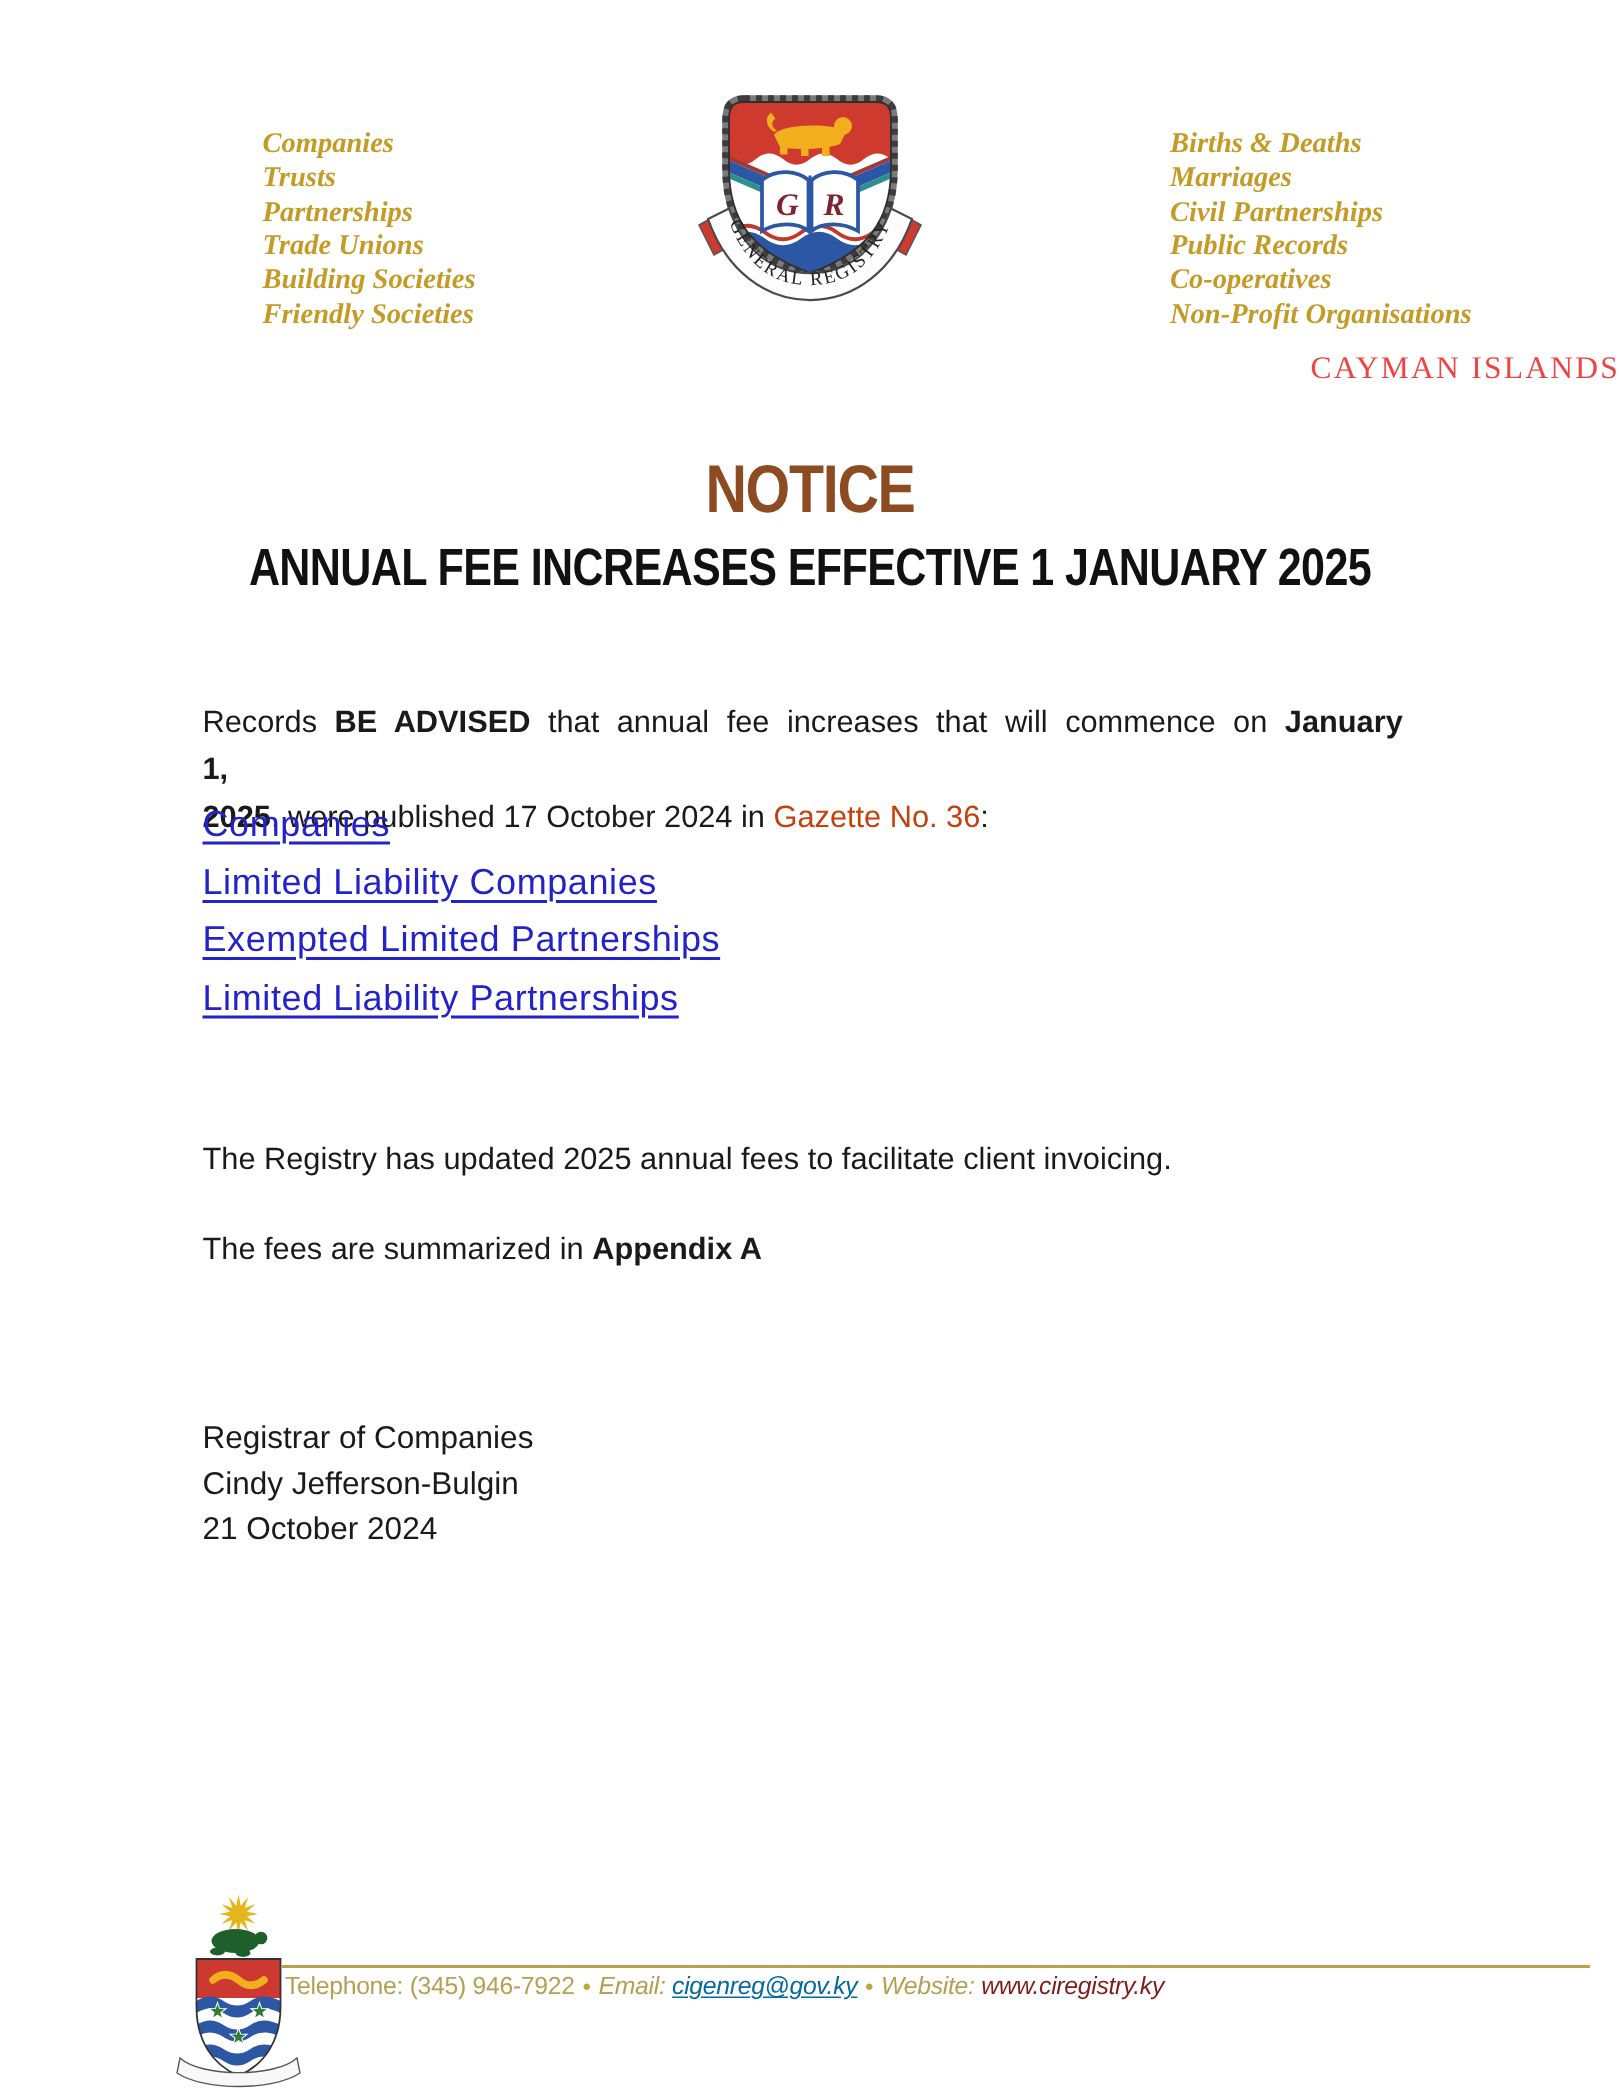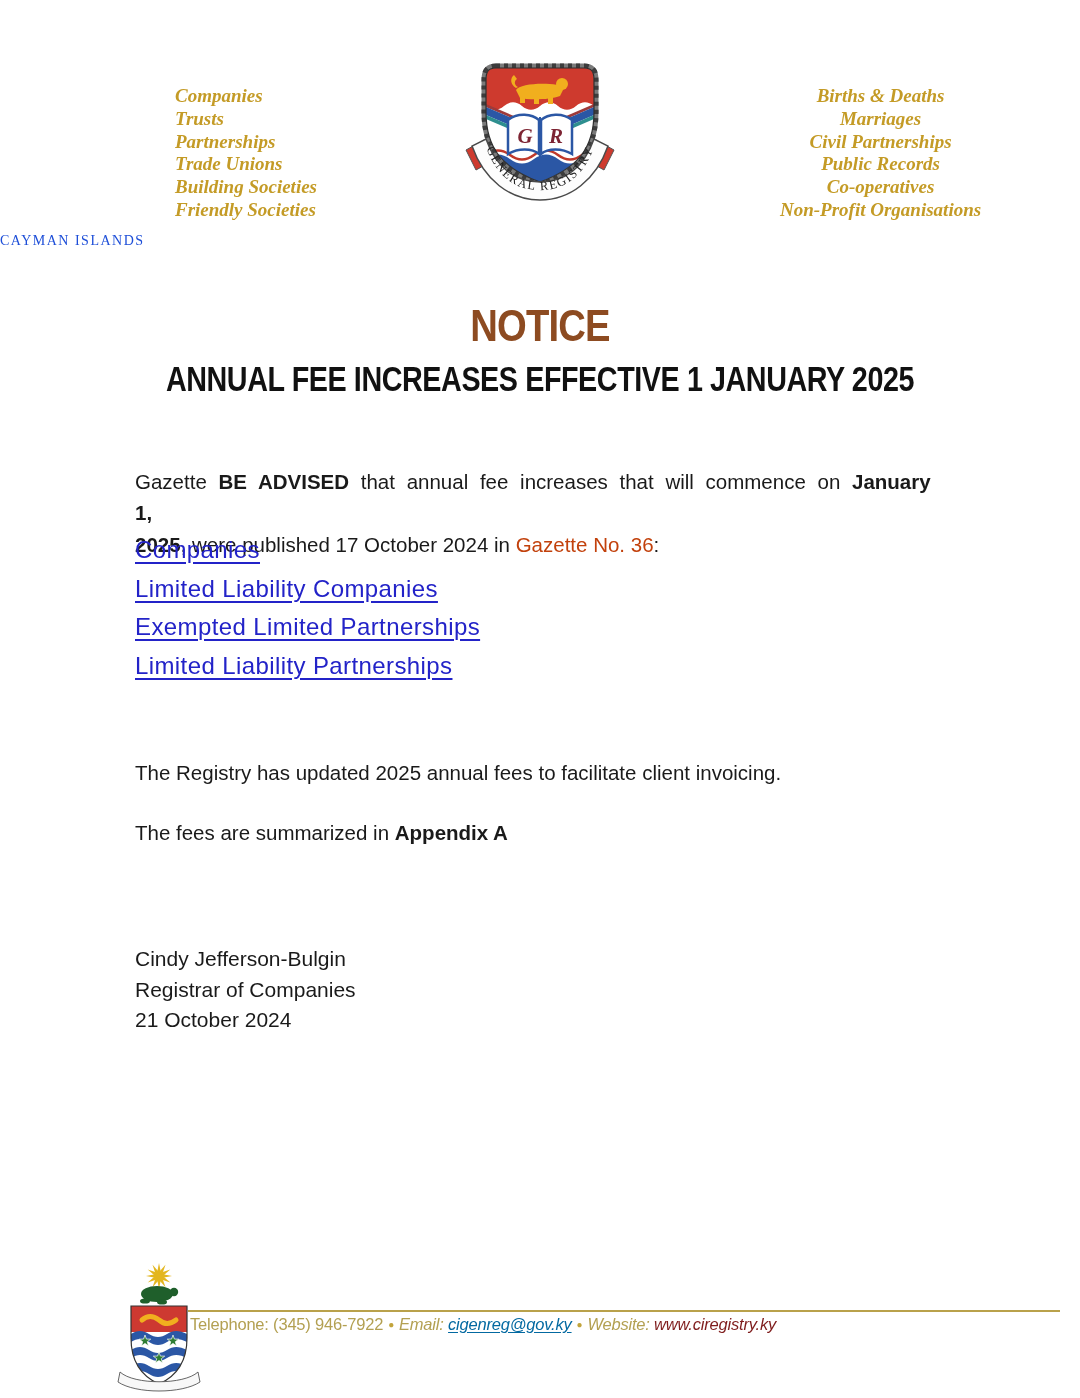--- a/index.html
+++ b/index.html
@@ -4,25 +4,25 @@
 <style>
   html,body{margin:0;padding:0;background:#ffffff;}
   .page{
     position:relative;width:1080px;height:1398px;margin:0 auto;background:#fff;
     font-family:"Liberation Sans",sans-serif;color:#1a1a1a;overflow:hidden;
   }
   
   .svc{position:absolute;top:85px;font-family:"Liberation Serif",serif;
        font-weight:bold;font-style:italic;font-size:19px;line-height:22.8px;color:#C49B26;}
   .svc-left{left:175px;}
-  .svc-right{left:780px;text-align:center;}
+  .svc-right{left:780px;}
   
   .logo{position:absolute;left:462px;top:60px;}
-  .logo-caption{position:absolute;left:0;top:233px;width:100%;text-align:left;
-       font-family:"Liberation Serif",serif;font-size:14px;color:#1d4ed8;letter-spacing:1.5px;}
+  .logo-caption{position:absolute;left:0;top:233px;width:100%;text-align:right;
+       font-family:"Liberation Serif",serif;font-size:21px;color:#ef4444;letter-spacing:1.5px;}
   
   .notice-title{position:absolute;left:0;top:300px;width:100%;text-align:center;
        font-size:45px;font-weight:bold;color:#8D4B21;transform:scaleX(.85);letter-spacing:-1px;}
   .notice-heading{position:absolute;left:0;top:359px;width:100%;text-align:center;white-space:nowrap;
        font-size:35px;font-weight:bold;color:#111;transform:scaleX(.82);letter-spacing:-0.5px;}
   
   .para{position:absolute;left:135px;width:815px;font-size:20.5px;line-height:31.5px;color:#1a1a1a;}
   .intro{top:445px;}
   .line1{word-spacing:6px;}
   b{font-weight:bold;}
@@ -121,39 +121,39 @@
       <textPath href="#bpath" startOffset="50%" text-anchor="middle">GENERAL REGISTRY</textPath>
     </text>
   </svg>
 
   <div class="logo-caption">CAYMAN ISLANDS</div>
 
   <div class="notice-title">NOTICE</div>
   <div class="notice-heading">ANNUAL FEE INCREASES EFFECTIVE 1 JANUARY 2025</div>
 
   <p class="para intro">
-    <span class="line1"><span>Gazette </span><b>BE ADVISED</b><span> that annual fee increases that will commence on </span><b>January 1,</b></span><br>
+    <span class="line1"><span>Records </span><b>BE ADVISED</b><span> that annual fee increases that will commence on </span><b>January 1,</b></span><br>
     <span><b>2025</b><span>, were published 17 October 2024 in </span><a class="doclink">Gazette No. 36</a><span>:</span></span>
   </p>
 
   <div class="links">
     <a class="lnk">Companies</a>
     <a class="lnk">Limited Liability Companies</a>
     <a class="lnk">Exempted Limited Partnerships</a>
     <a class="lnk">Limited Liability Partnerships</a>
   </div>
 
   <p class="para p-registry">The Registry has updated 2025 annual fees to facilitate client invoicing.</p>
   <p class="para p-fees">
     <span>The fees are summarized in </span><b>Appendix A</b>
   </p>
 
   <div class="signature">
+    <div>Registrar of Companies</div>
     <div>Cindy Jefferson-Bulgin</div>
-    <div>Registrar of Companies</div>
     <div>21 October 2024</div>
   </div>
 
   <svg class="crest" width="94" height="132" viewBox="0 0 94 132">
     <defs>
       <clipPath id="cshield">
         <path d="M19,44 H75 V76 C75,98 65,114 47,122 C29,114 19,98 19,76 Z"></path>
       </clipPath>
       <path id="star5" d="M0,-6 L1.41,-1.94 L5.71,-1.85 L2.28,0.74 L3.53,4.85 L0,2.4 L-3.53,4.85 L-2.28,0.74 L-5.71,-1.85 L-1.41,-1.94 Z"></path>
       <path id="ray" d="M0,-13 L2.6,0 L0,13 L-2.6,0 Z"></path>

